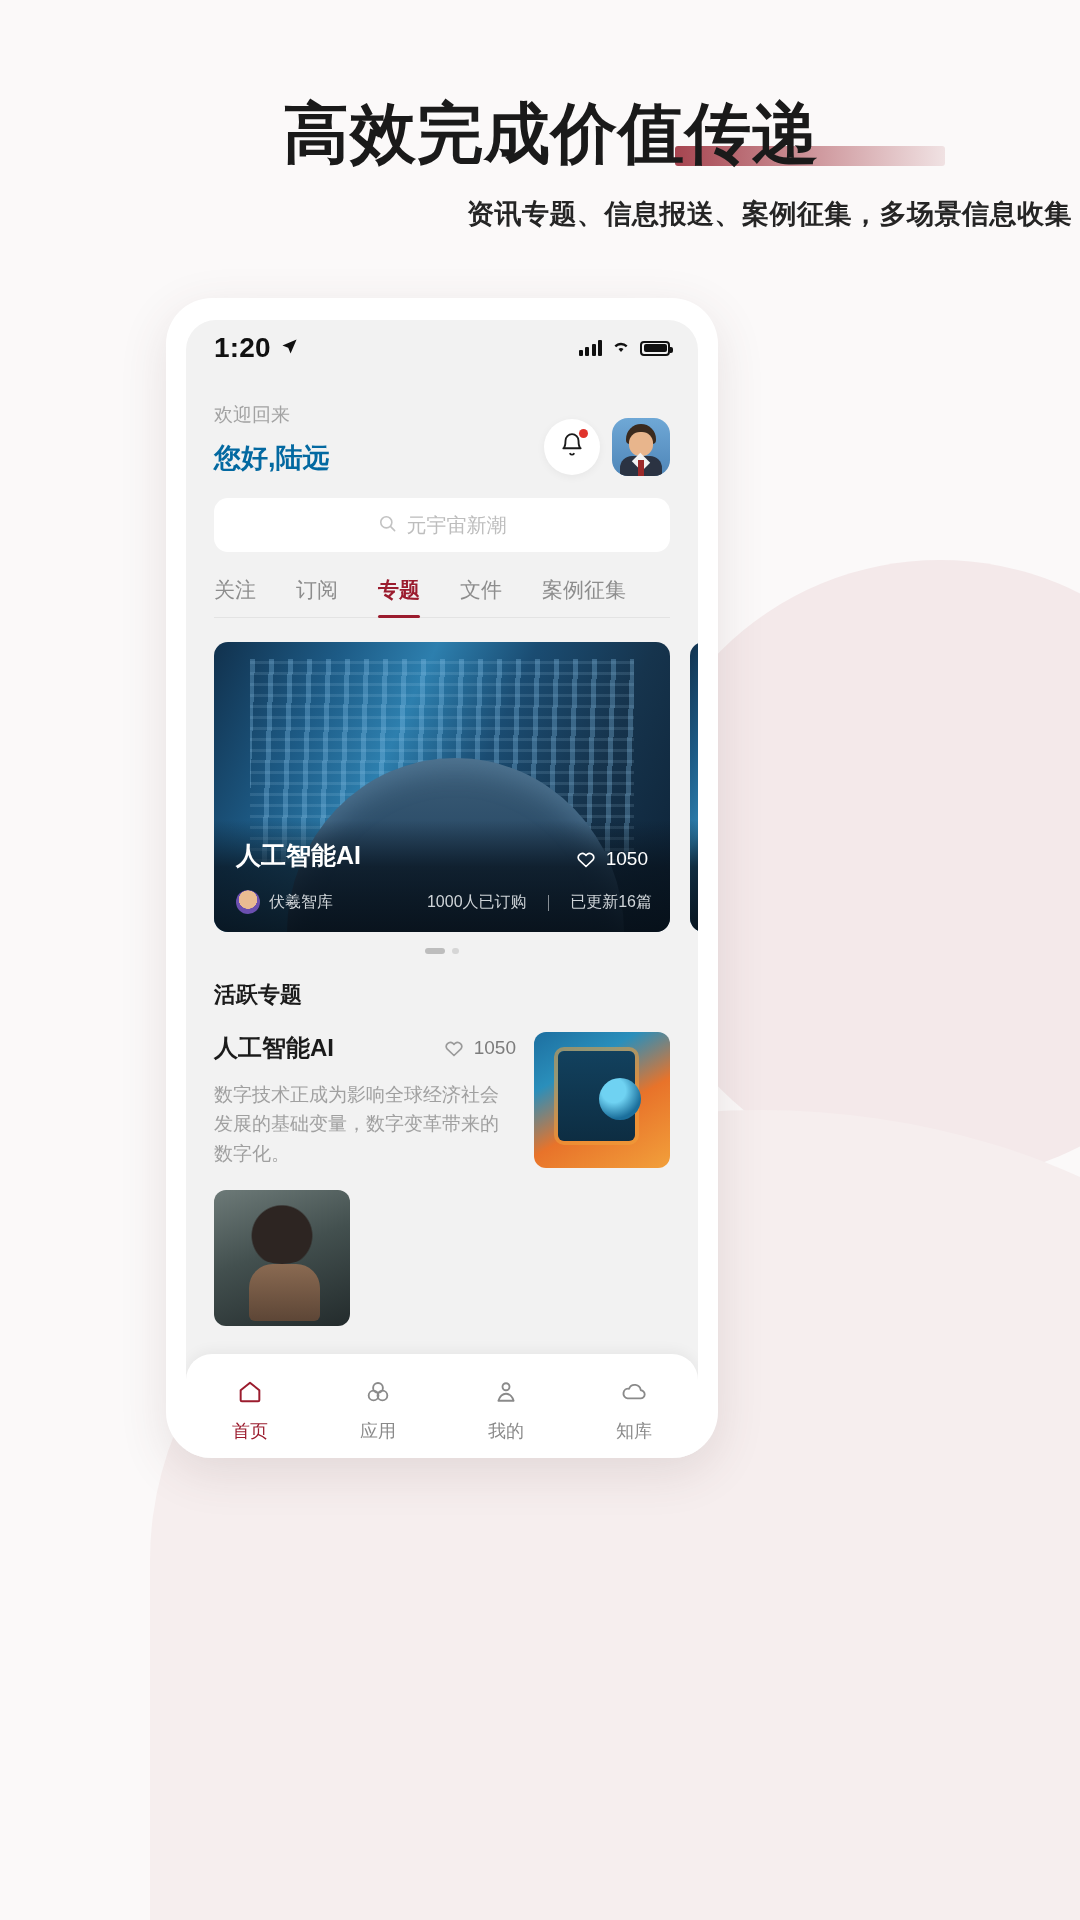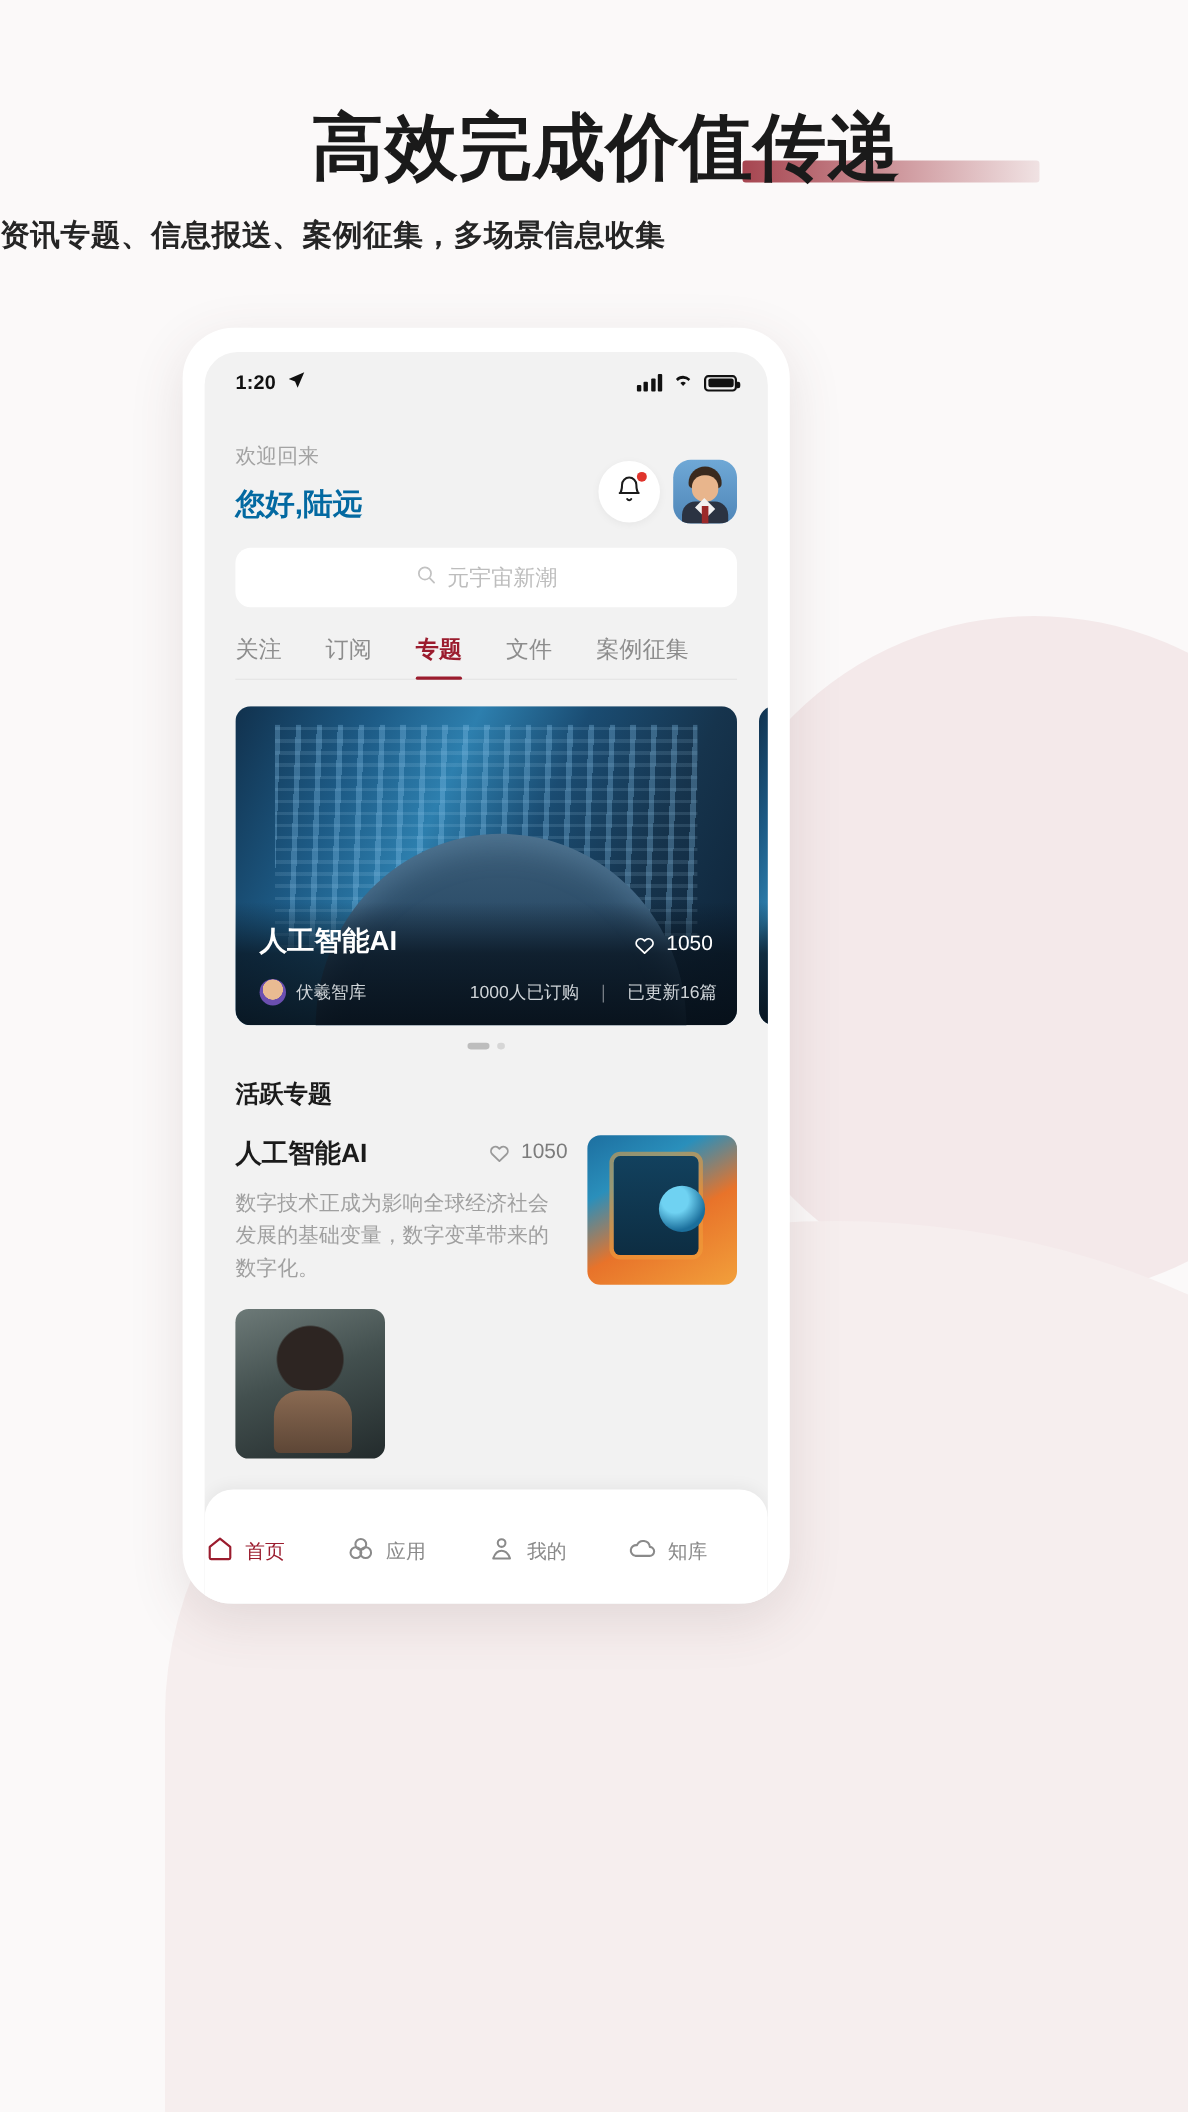--- a/index.html
+++ b/index.html
@@ -28,40 +28,40 @@
   .headline {
     font-size: 66px; font-weight: bold; color: #1a1a1a; letter-spacing: 1px;
     display: inline-block; position: relative; line-height: 1.15;
   }
   .headline .hl-mark {
     position: absolute; left: 392px; bottom: 6px; width: 270px; height: 20px;
     background: linear-gradient(90deg, #a64550 0%, #c98c92 45%, #f0e2e3 100%);
     border-radius: 3px; z-index: -1;
   }
   .subhead {
-    position: absolute; top: 196px; left: 0; width: 1072px; text-align: left;
+    position: absolute; top: 196px; left: 0; width: 1072px; text-align: right;
     font-size: 27px; font-weight: bold; color: #252525; letter-spacing: 0.5px; z-index: 3;
   }
 
   
   .phone {
     position: absolute; left: 166px; top: 298px;
     width: 552px; height: 1160px;
     background: #ffffff; border-radius: 46px;
     box-shadow: 0 14px 48px rgba(90,60,60,0.13);
     z-index: 2; overflow: hidden;
   }
   .screen {
     position: absolute; left: 20px; top: 22px; width: 512px; height: 1138px;
     background: #f2f2f2; border-radius: 30px 30px 0 0; overflow: hidden;
   }
 
   
   .statusbar { height: 56px; display: flex; align-items: center; padding: 0 28px; }
-  .sb-time { font-size: 18px; font-weight: bold; color: #111; letter-spacing: .2px; }
+  .sb-time { font-size: 28px; font-weight: bold; color: #111; letter-spacing: .2px; }
   .sb-loc { margin-left: 10px; display: inline-block; }
   .sb-right { margin-left: auto; display: flex; align-items: center; gap: 9px; }
   .bars { display: flex; align-items: flex-end; gap: 2.5px; height: 16px; }
   .bars i { display: block; width: 4px; background: #111; border-radius: 1px; }
   .bars i:nth-child(1){height:6px} .bars i:nth-child(2){height:9px}
   .bars i:nth-child(3){height:12px} .bars i:nth-child(4){height:16px}
   .batt { width: 30px; height: 15px; border: 2px solid #111; border-radius: 4px; position: relative; }
   .batt::after { content:""; position:absolute; right:-5px; top:4px; width:3px; height:6px; background:#111; border-radius:0 2px 2px 0; }
   .batt i { position:absolute; left:1.5px; top:1.5px; bottom:1.5px; width:23px; background:#111; border-radius:2px; display:block; }
 
@@ -156,21 +156,21 @@
       background: radial-gradient(circle at 50% 55%, #2d2522 0 55%, rgba(0,0,0,0) 58%); border-radius: 50%; }
   .thumb-fin::after { content:""; position:absolute; left:26%; bottom:4%; width:52%; height:42%;
       background: linear-gradient(180deg,#8a6a52 0%, #5d4636 100%); border-radius: 24px 24px 6px 6px; }
 
   
   .bottomnav {
     position: absolute; left: 0; right: 0; bottom: 0; height: 104px; background: #fff;
     border-radius: 26px 26px 0 0; display: flex; align-items: center; padding-top: 8px;
     box-shadow: 0 -3px 14px rgba(0,0,0,.05);
   }
-  .nav-item { flex: 1; display: flex; align-items: center; gap: 9px; }
+  .nav-item { flex: 1; display: flex; flex-direction: column; align-items: center; gap: 9px; }
   .nav-label { font-size: 18px; color: #8a8a8a; }
   .nav-item.active .nav-label { color: #9b1c2e; }
 </style>
 </head>
 <body>
 
 <div id="root">
   <div class="blob-a"></div>
   <div class="blob-b"></div>
 

